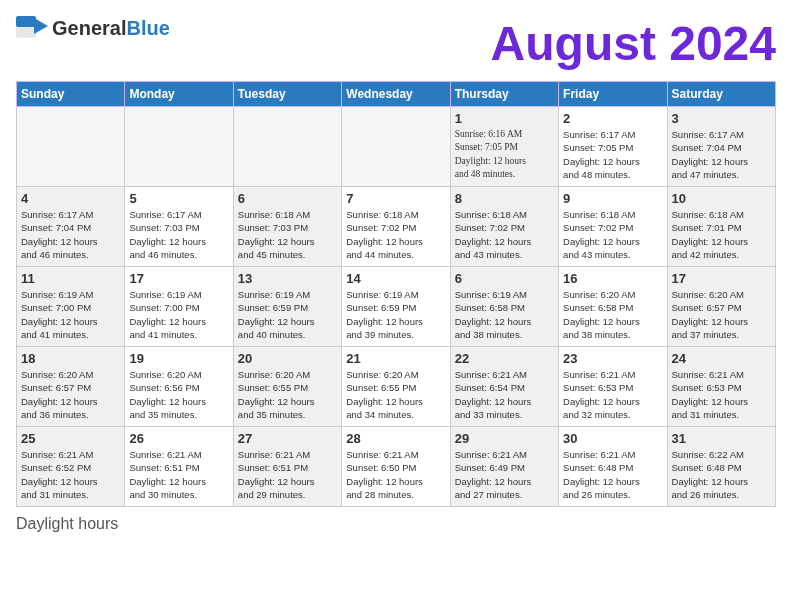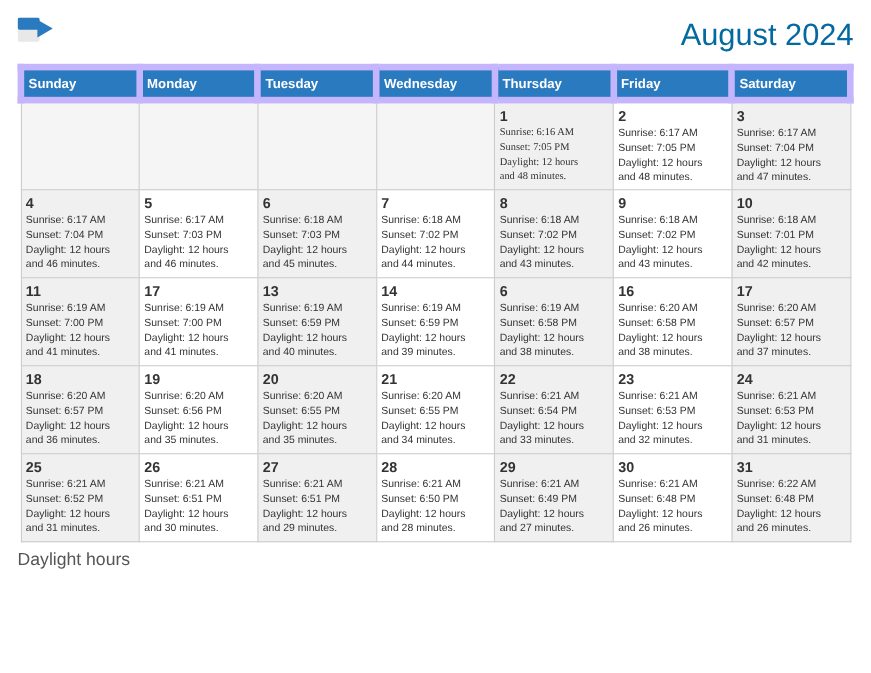--- a/index.html
+++ b/index.html
@@ -23,41 +23,41 @@
     }
     .logo-row {
       display: flex;
       align-items: center;
       gap: 4px;
     }
     .title-block {
       text-align: right;
     }
     .month-title {
-      font-size: 28px;
-      font-weight: normal;
-      color: #0369a1;
+      font-size: 48px;
+      font-weight: bold;
+      color: #6d28d9;
     }
     .location {
       font-size: 16px;
       color: #555;
     }
     .calendar {
       width: 100%;
       border-collapse: collapse;
       table-layout: fixed;
     }
     .calendar th {
       background: #2a7abf;
       color: #fff;
       font-size: 12px;
       font-weight: bold;
       padding: 5px 4px;
       text-align: left;
-      border: 6px solid #c4b5fd;
+      border: 1px solid #c4b5fd;
     }
     .calendar td {
       border: 1px solid #ccc;
       vertical-align: top;
       padding: 4px 4px;
       font-size: 9.5px;
       color: #333;
       background: #fff;
       height: 80px;
     }
@@ -87,20 +87,23 @@
 <body>
 
 <div class="header">
   <div class="logo">
     <div class="logo-row">
       <svg width="32" height="24" viewBox="0 0 32 24">
         <rect x="0" y="0" width="20" height="22" rx="2" fill="#e8e8e8"></rect>
         <rect x="0" y="0" width="20" height="11" rx="2" fill="#2a7abf"></rect>
         <polygon points="18,2 32,10 18,18" fill="#2a7abf"></polygon>
       </svg>
+      <div>
+        <span style="font-size:20px;font-weight:bold;color:#333;">General</span><span style="font-size:20px;font-weight:bold;color:#2a7abf;">Blue</span>
+      </div>
     </div>
   </div>
   <div class="title-block">
     <div class="month-title">August 2024</div>
   </div>
 </div>
 
 <table class="calendar">
   <thead>
     <tr>

